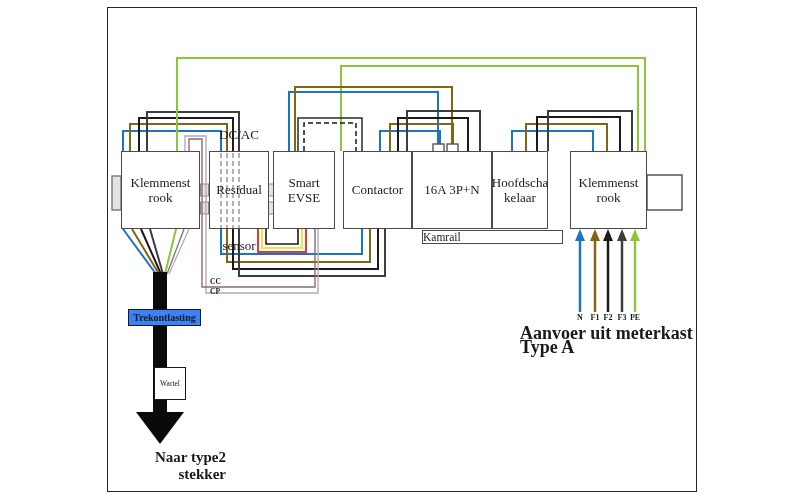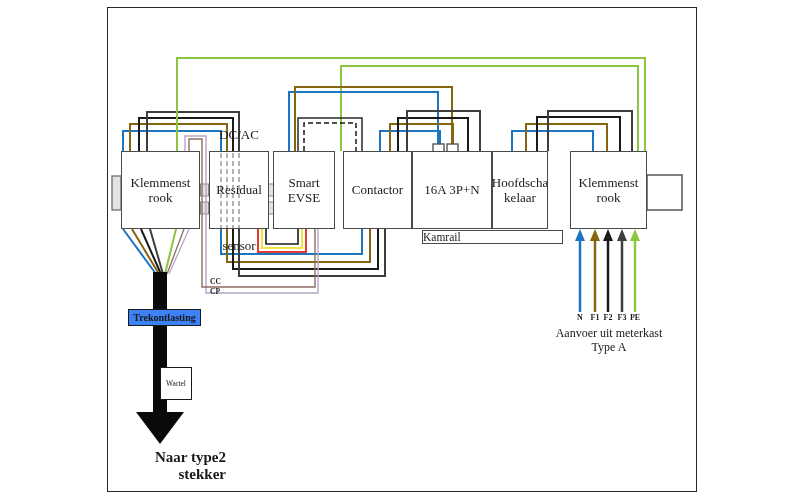--- a/index.html
+++ b/index.html
@@ -13,28 +13,28 @@
         align-items:center;justify-content:center;text-align:center;
         font-size:13px;line-height:15.5px;z-index:2;}
   .ebox.seethru{background:transparent;gap:40px;}
   .bl{display:block;white-space:nowrap;}
   .kamrail{position:absolute;left:422px;top:230px;width:141px;height:14px;box-sizing:border-box;
            border:1.5px solid #4a4a4a;background:#fff;z-index:2;display:flex;align-items:center;
            justify-content:flex-start;font-size:11.5px;line-height:11px;}
   .strain{position:absolute;left:128px;top:309px;width:73px;height:17px;box-sizing:border-box;
           border:1.3px solid #1a1a1a;background:#3b82f6;z-index:2;display:flex;align-items:center;
           justify-content:center;font-size:10px;font-weight:600;}
-  .gland{position:absolute;left:160px;top:367px;width:32px;height:33px;box-sizing:border-box;
+  .gland{position:absolute;left:154px;top:367px;width:32px;height:33px;box-sizing:border-box;
          border:1.3px solid #1a1a1a;background:#fff;z-index:2;display:flex;align-items:center;
          justify-content:center;font-size:7.5px;}
   .ccl{position:absolute;z-index:3;font-size:7.5px;font-weight:600;line-height:8px;}
   .termlbl{position:absolute;top:314px;z-index:3;font-size:8px;font-weight:700;
            transform:translateX(-50%);line-height:8px;}
-  .supplynote{position:absolute;left:520px;top:327px;width:178px;z-index:3;text-align:center;
-              font-size:12px;font-weight:400;line-height:13.5px;}
+  .supplynote{position:absolute;left:520px;top:327px;width:178px;z-index:3;text-align:left;
+              font-size:18px;font-weight:700;line-height:13.5px;}
   .plugnote{position:absolute;left:100px;top:449px;width:126px;z-index:3;text-align:right;
             font-size:15px;font-weight:600;line-height:16.5px;}
 </style>
 </head>
 <body>
 
 <div class="stage">
 
   <div class="frame"></div>
 

